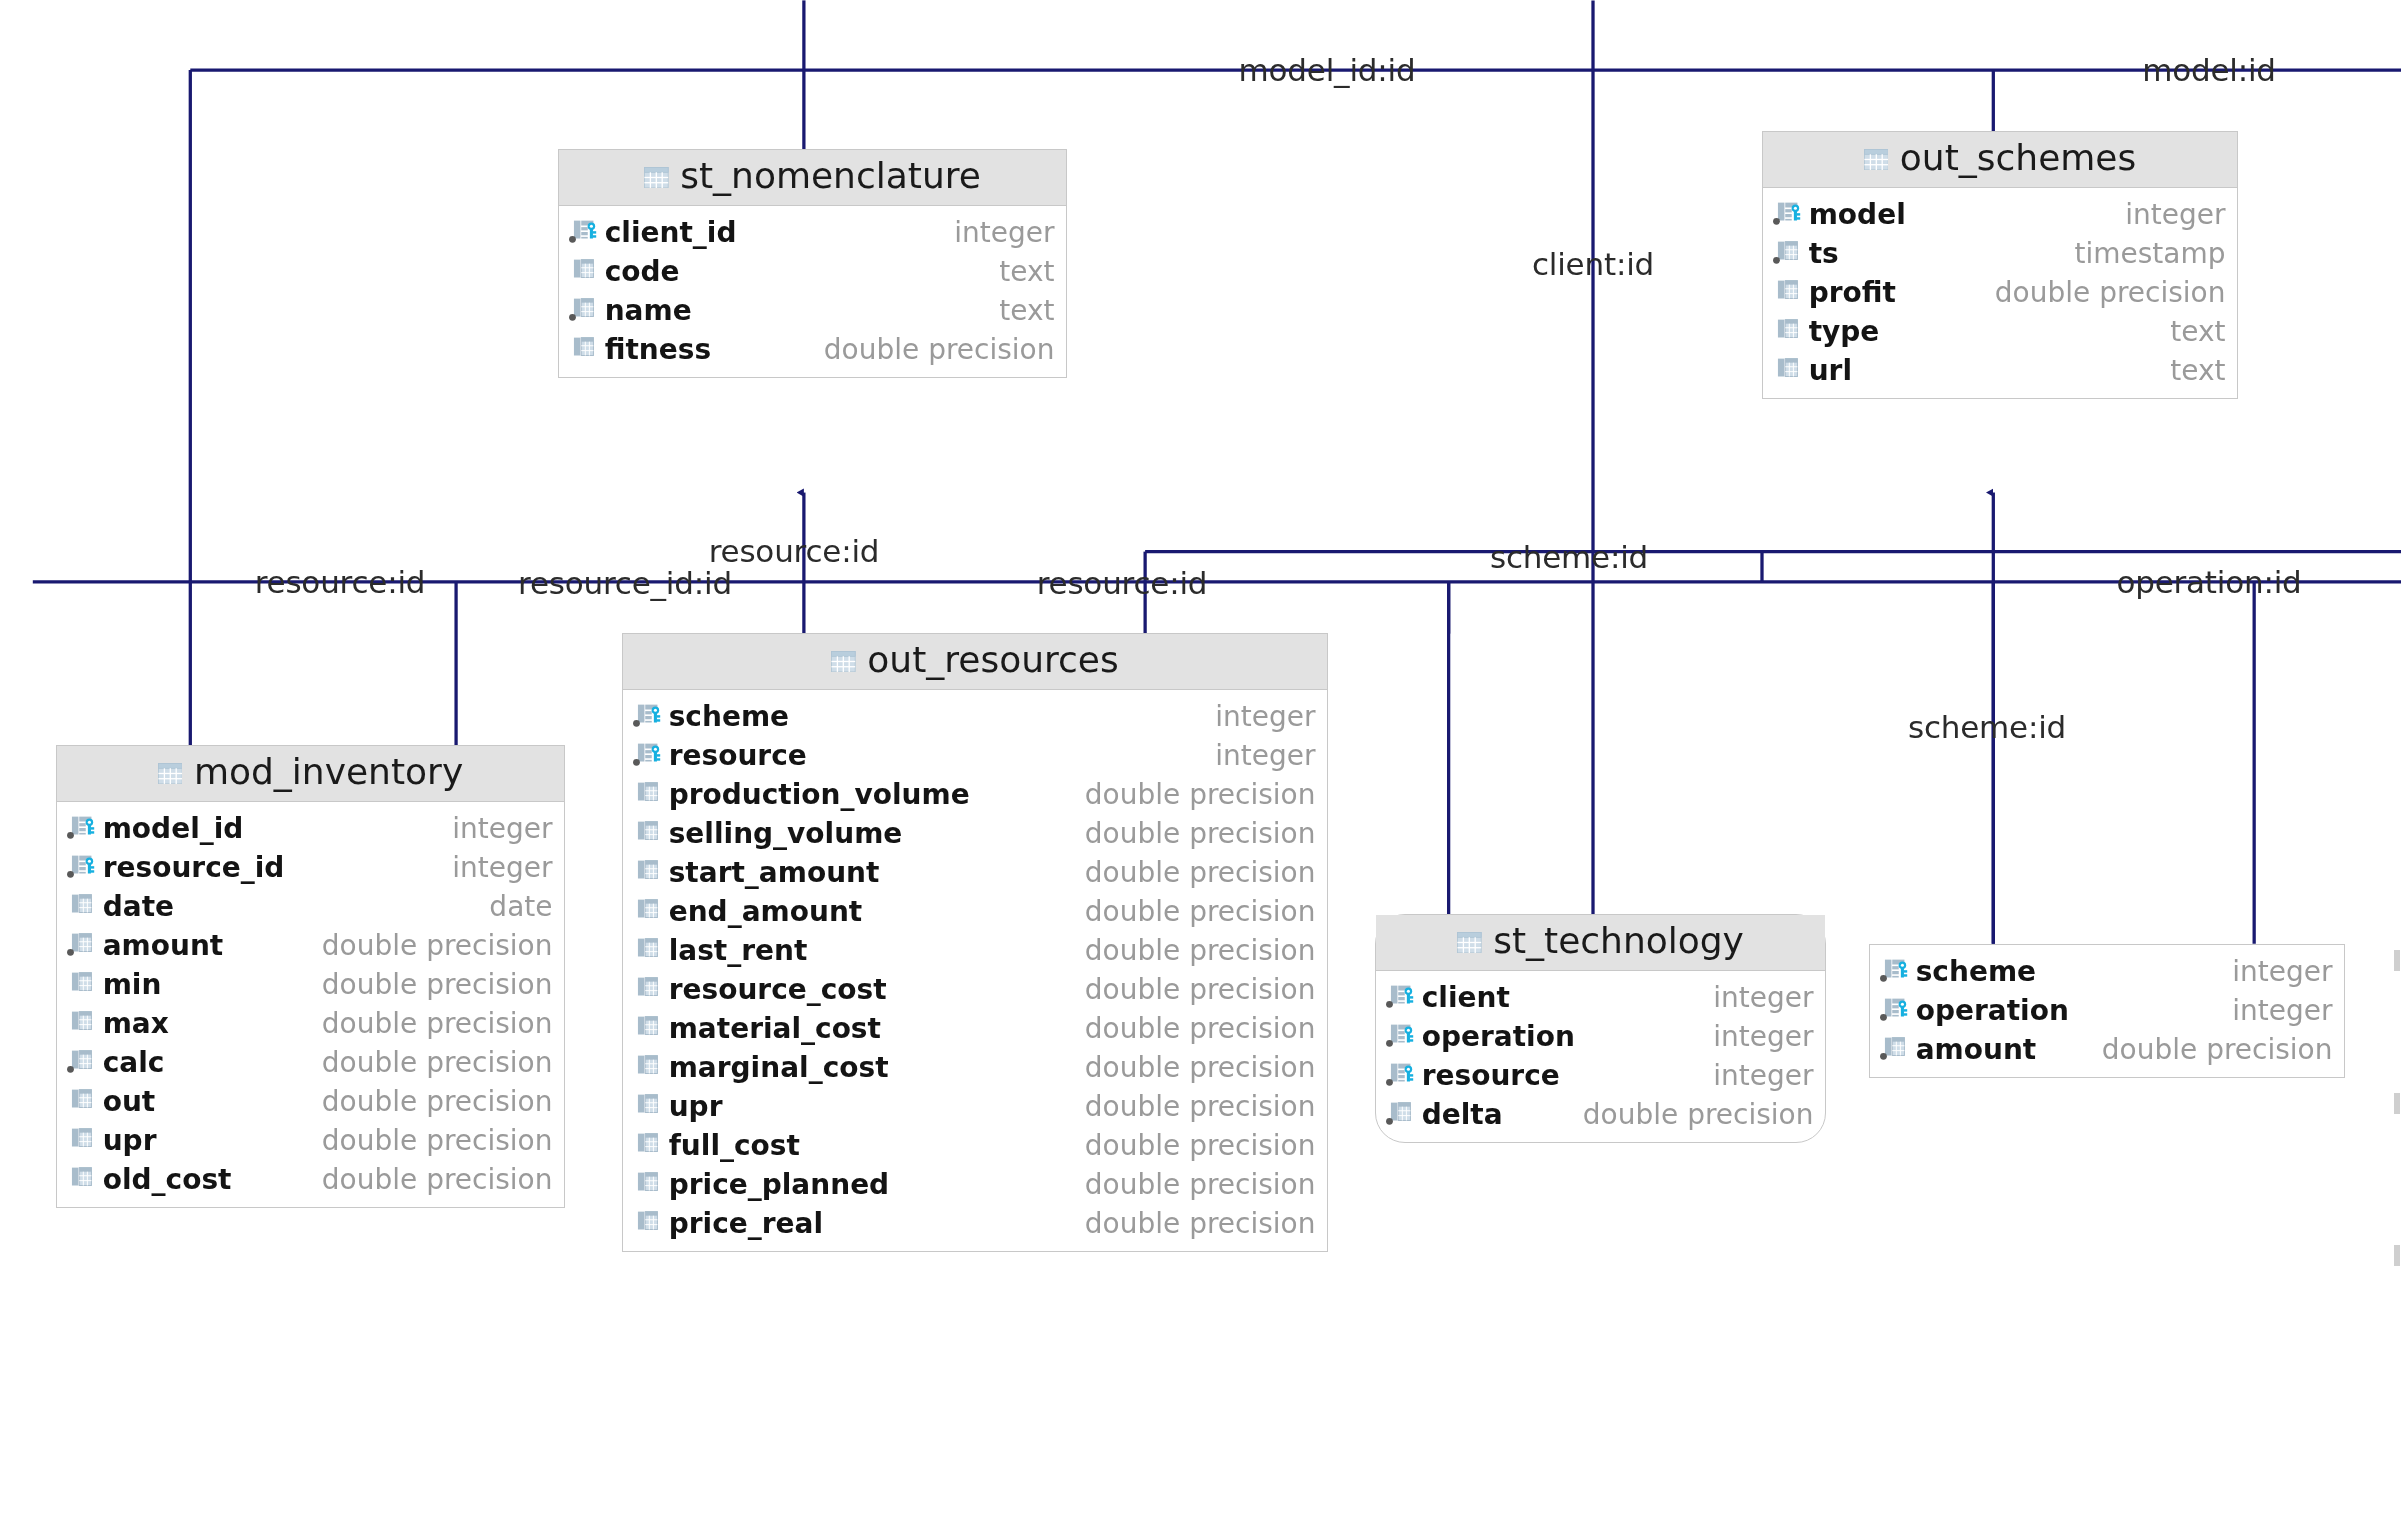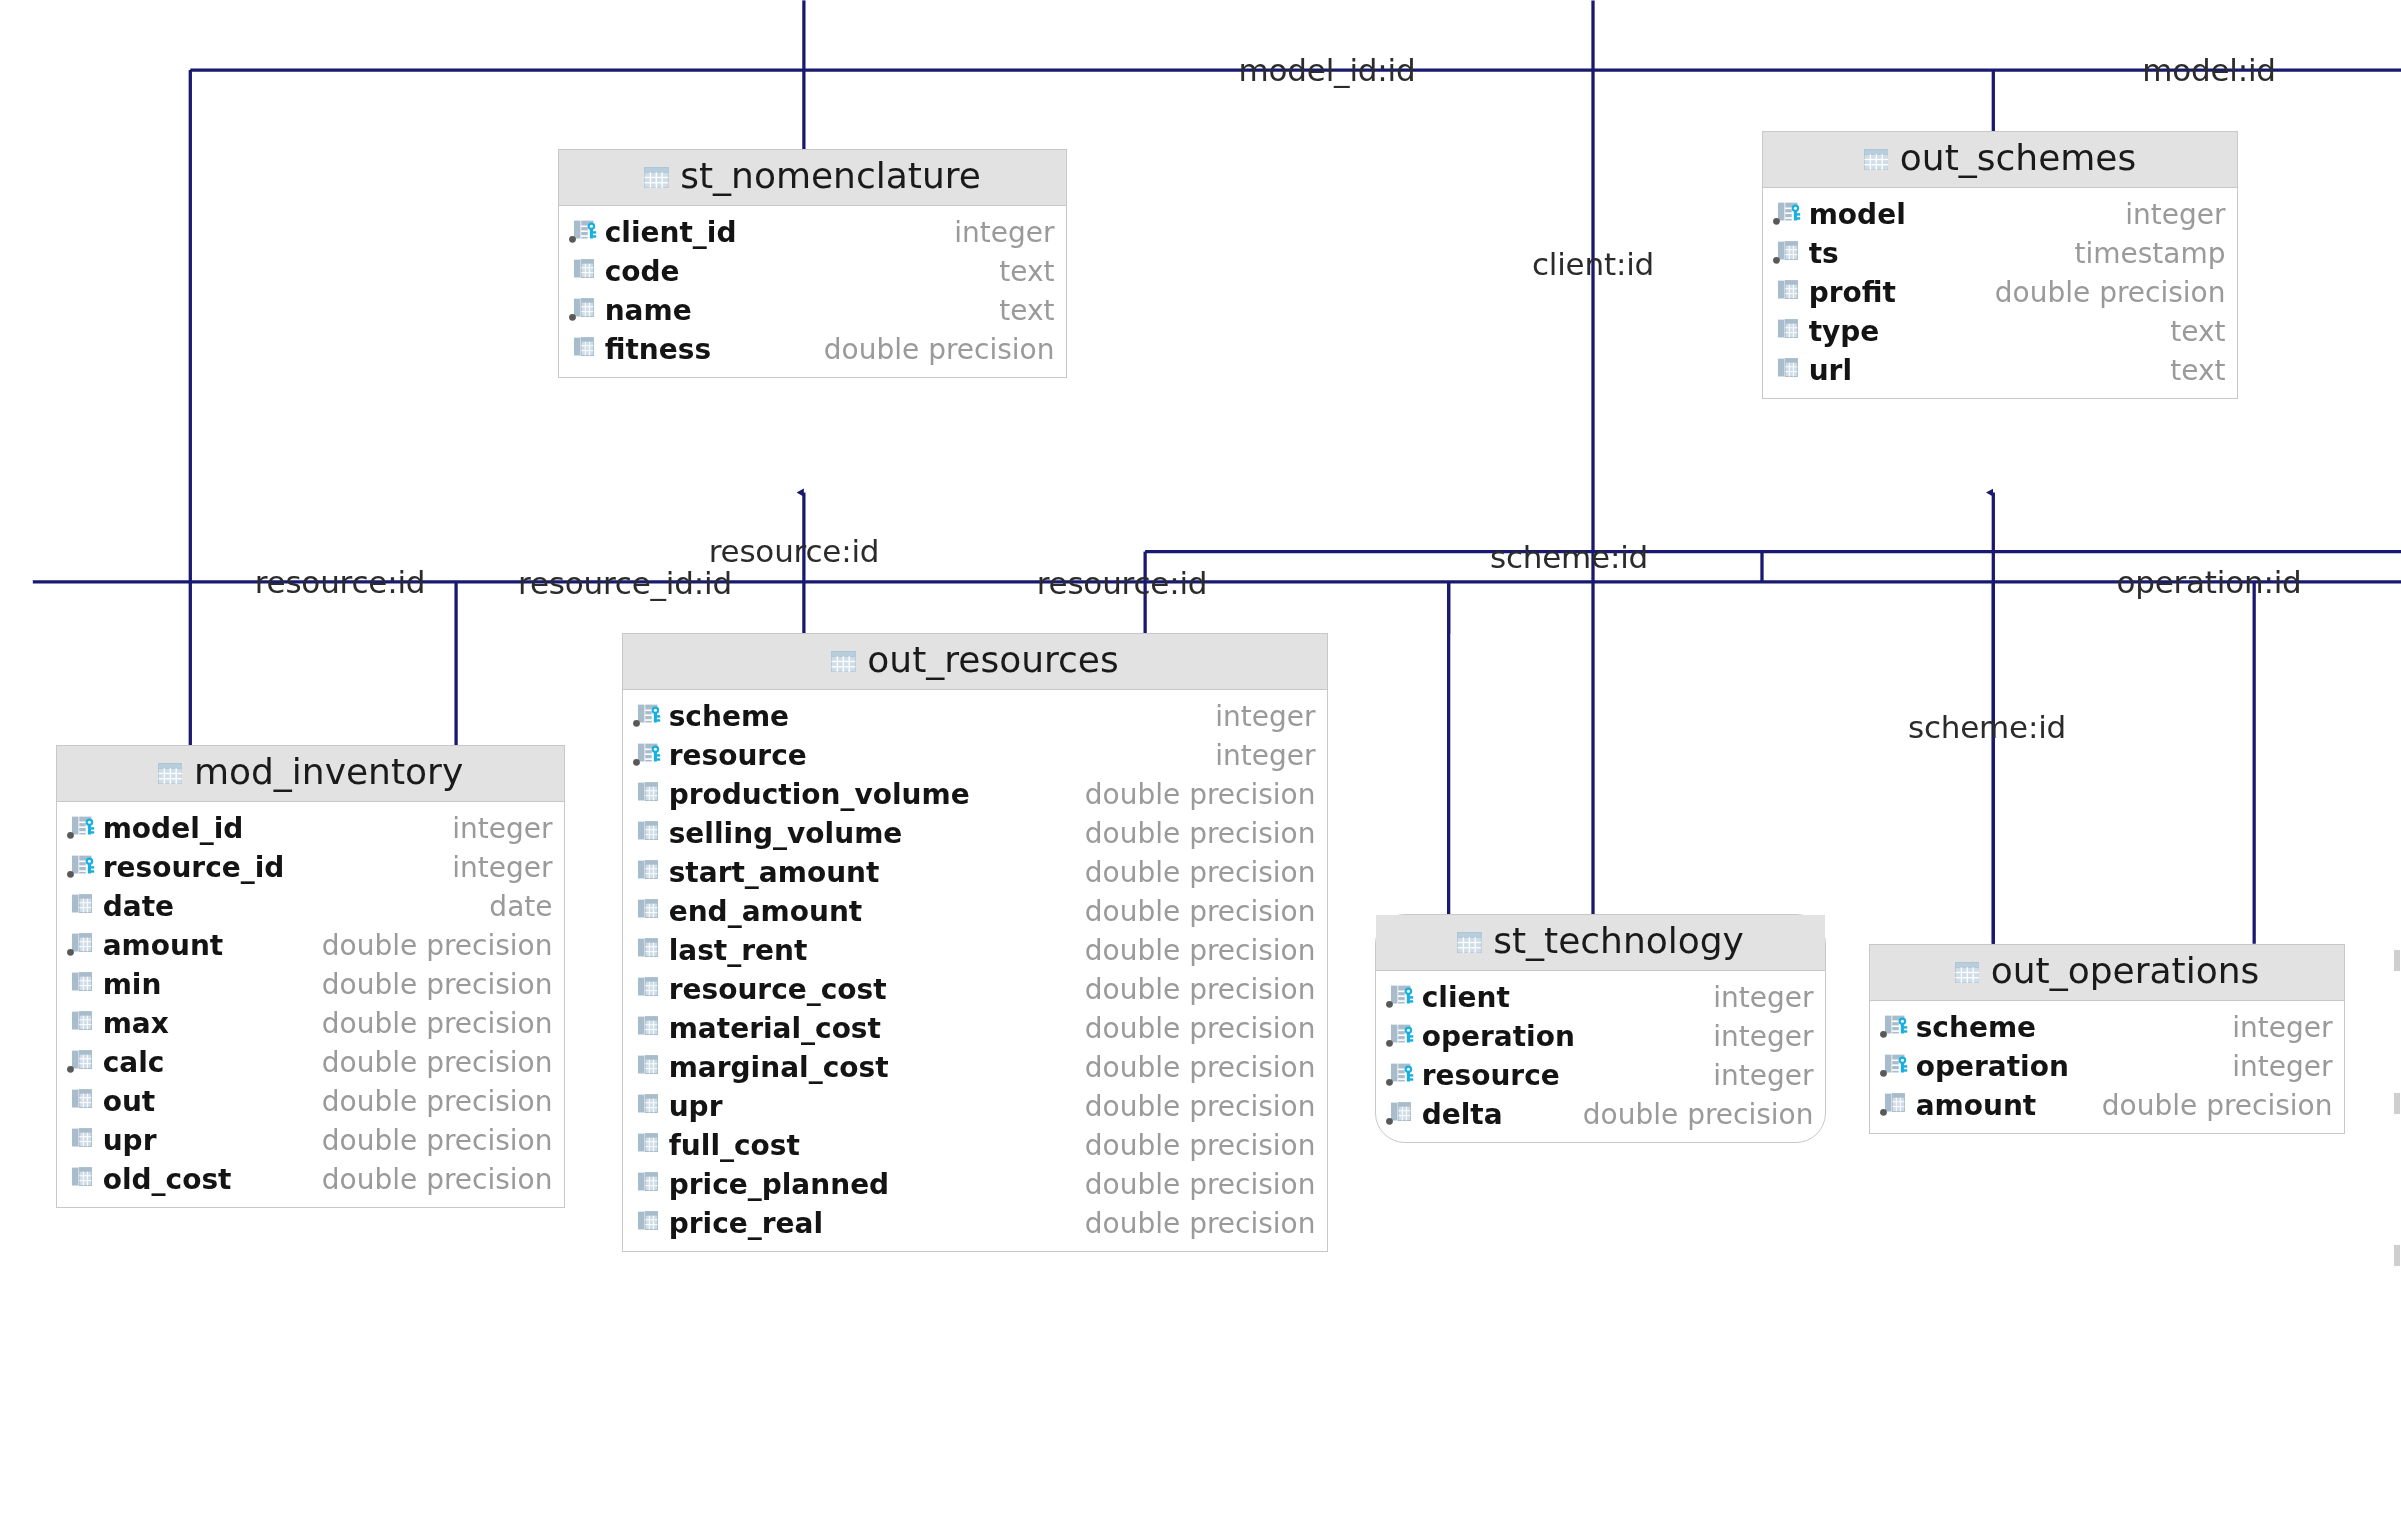--- a/index.html
+++ b/index.html
@@ -856,34 +856,20 @@
               <line x1="15" y1="18" x2="30" y2="18"></line>
             </g>
             <circle cx="4.2" cy="25" r="4.2" fill="#595959"></circle>
           </svg>
           <span class="col-name">delta</span>
           <span class="col-type">double precision</span>
         </div>
       </div>
     </div>
     <div class="entity" style="left: 1869px; top: 944px; width: 476px;">
-      <div class="entity-header">
-        <svg class="tbl-icon" viewBox="0 0 30 26">
-          <rect x="0.5" y="0.5" width="29" height="25" fill="#cfdde8" stroke="#aec4d4"></rect>
-          <rect x="0.5" y="0.5" width="29" height="6" fill="#b9cedd" stroke="#aec4d4"></rect>
-          <g stroke="#ffffff" stroke-width="1.6">
-            <line x1="7.8" y1="6.5" x2="7.8" y2="25.5"></line>
-            <line x1="15" y1="6.5" x2="15" y2="25.5"></line>
-            <line x1="22.2" y1="6.5" x2="22.2" y2="25.5"></line>
-            <line x1="0.5" y1="12.8" x2="29.5" y2="12.8"></line>
-            <line x1="0.5" y1="19.2" x2="29.5" y2="19.2"></line>
-          </g>
-        </svg>
-        <span class="entity-title">out_operations</span>
-      </div>
       <div class="cols">
         <div class="col">
           <svg class="col-icon" viewBox="0 0 38 32">
             <rect x="6" y="2" width="8" height="22" fill="#a8bccb"></rect>
             <g fill="#a8bccb">
               <rect x="15" y="2" width="15" height="6"></rect>
               <rect x="15" y="10" width="8" height="4"></rect>
               <rect x="15" y="16" width="8" height="4"></rect>
               <rect x="15" y="22" width="8" height="2"></rect>
             </g>

